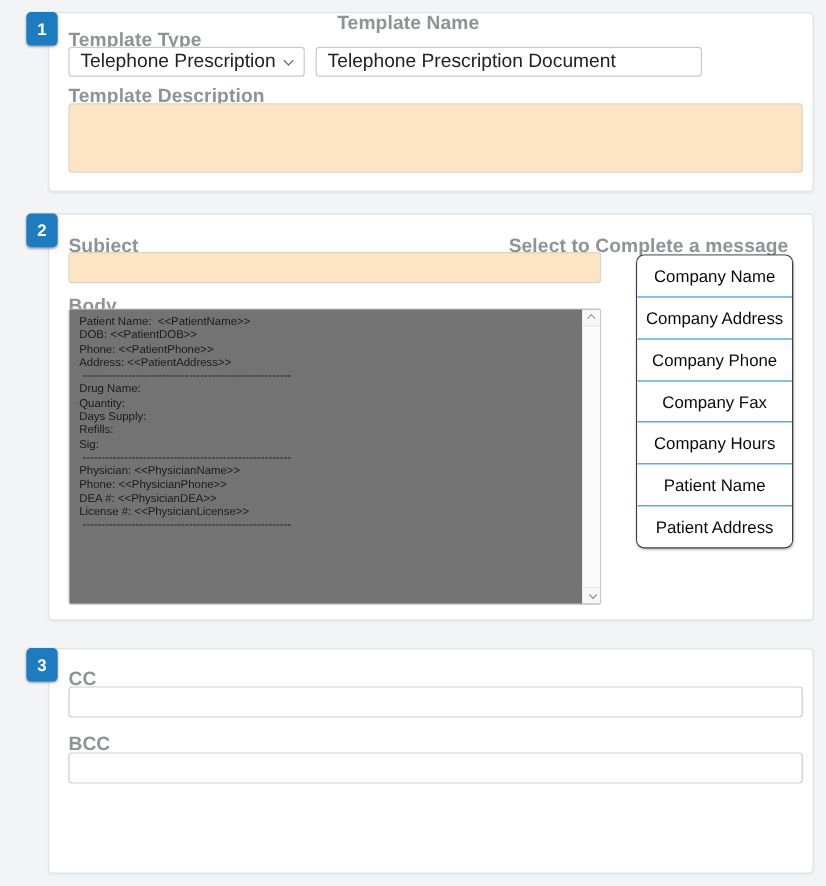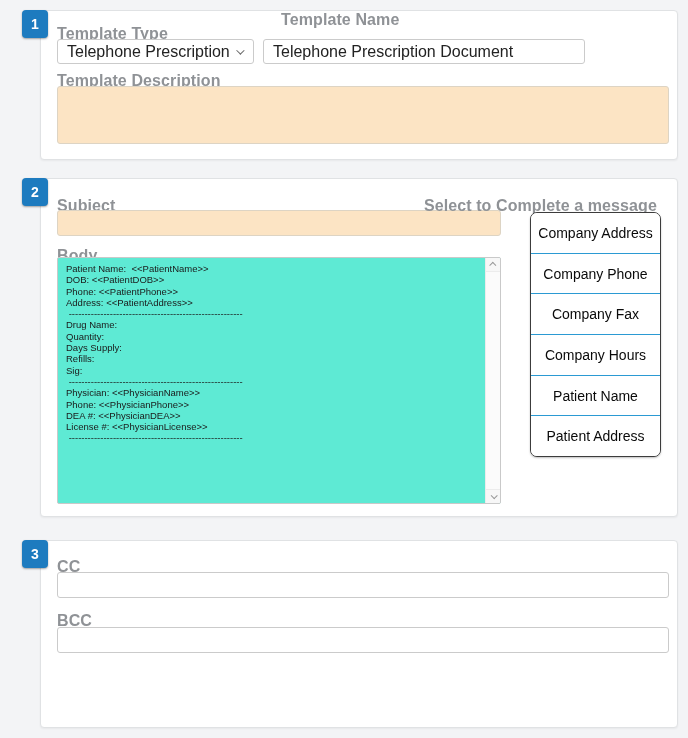--- a/index.html
+++ b/index.html
@@ -70,21 +70,21 @@
     transform: rotate(45deg) translateY(-2px);
     margin-right: 2px;
   }
 
   
   .bodybox {
     position: absolute;
     left: 16px; top: 78px; width: 444px; height: 247px;
     border: 1px solid #c9c9c9;
     border-radius: 2px;
-    background: #5eead4;
+    background: #737373;
     overflow: hidden;
   }
   .bodytext {
     position: absolute;
     left: 0; top: 0; right: 16px; bottom: 0;
     padding: 5px 4px 5px 8px;
     font-size: 9.5px;
     line-height: 11.3px;
     color: #1a1a1a;
     white-space: pre-wrap;
@@ -151,20 +151,21 @@
     <div class="lbl" style="left:16px; top:61px;">Template Description</div>
     <textarea class="field peach" style="left: 16px; top: 75px; width: 612px; height: 58px; resize: none;" value=""></textarea>
   </div>
 
   <div class="card card2">
     <div class="lbl" style="left:16px; top:18px;">Subject</div>
     <input class="field peach" style="left: 16px; top: 31px; width: 444px; height: 26px;" value="">
 
     <div class="lbl panel-label">Select to Complete a message</div>
     <div class="panel">
+      <div class="panel-item">Company Name</div>
       <div class="panel-item">Company Address</div>
       <div class="panel-item">Company Phone</div>
       <div class="panel-item">Company Fax</div>
       <div class="panel-item">Company Hours</div>
       <div class="panel-item">Patient Name</div>
       <div class="panel-item">Patient Address</div>
     </div>
 
     <div class="lbl" style="left:16px; top:68px;">Body</div>
     <div class="bodybox">

